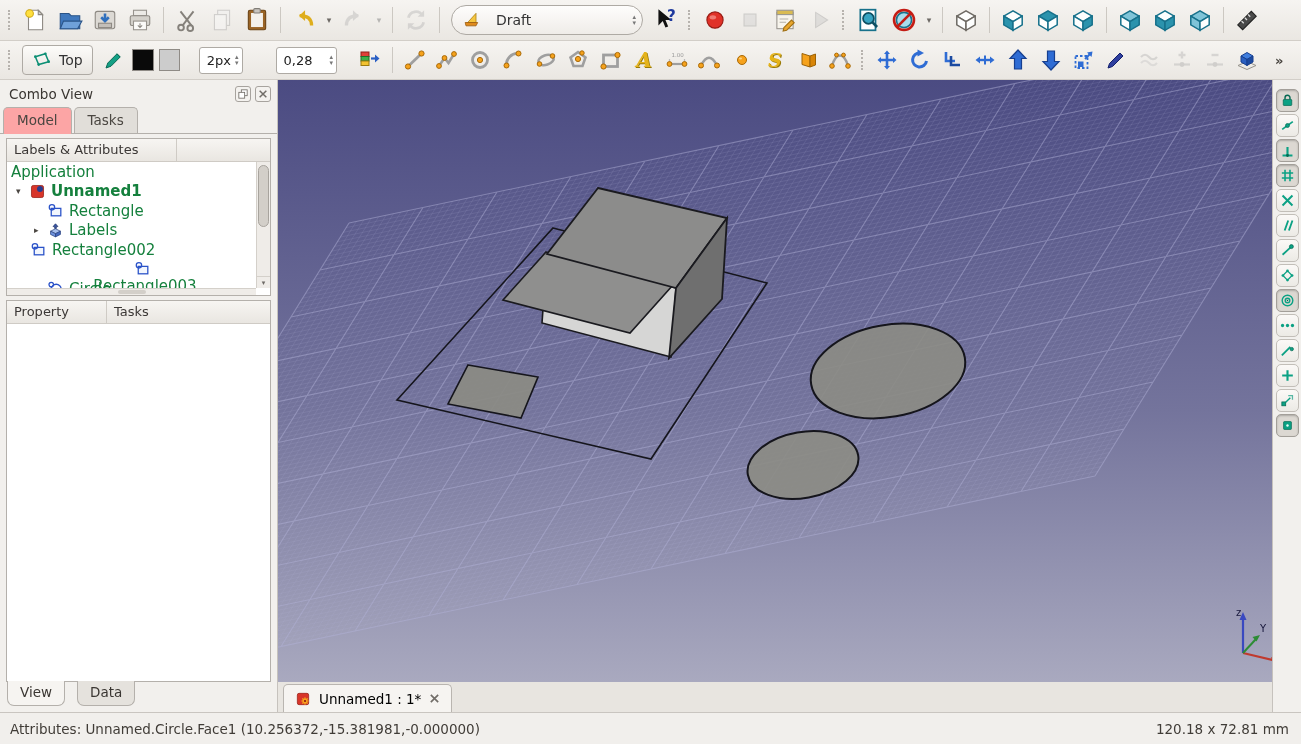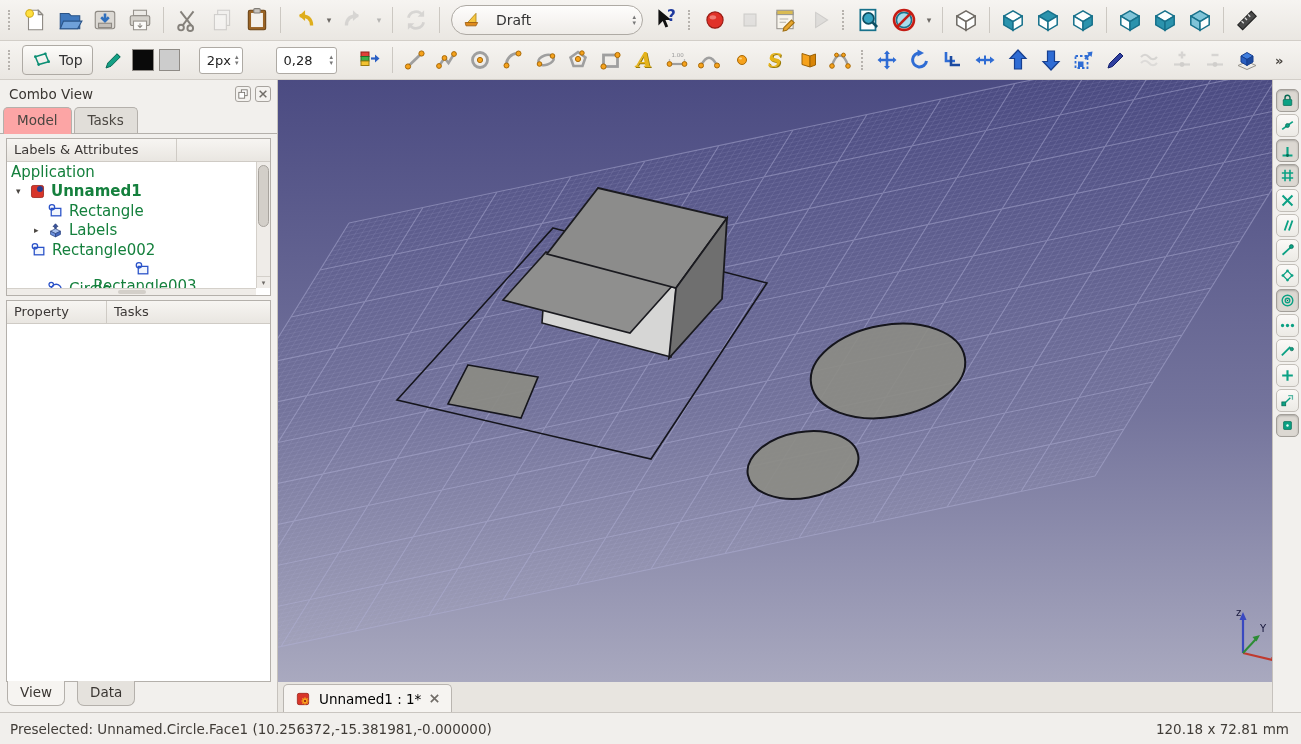--- a/index.html
+++ b/index.html
@@ -938,17 +938,17 @@
       <span>Unnamed1 : 1*</span>
       <button class="tclose">
           <svg class="ico">
             <use href="#s-winclose"></use>
           </svg>
         </button>
     </div>
   </div>
 
   <div id="statusbar">
-    <span>Preselected: Unnamed.Circle.Face1 (10.256372,-15.381981,-0.000000)</span>
+    <span>Attributes: Unnamed.Circle.Face1 (10.256372,-15.381981,-0.000000)</span>
     <span>120.18 x 72.81 mm</span>
   </div>
 
 </div>
 
 </body></html>

